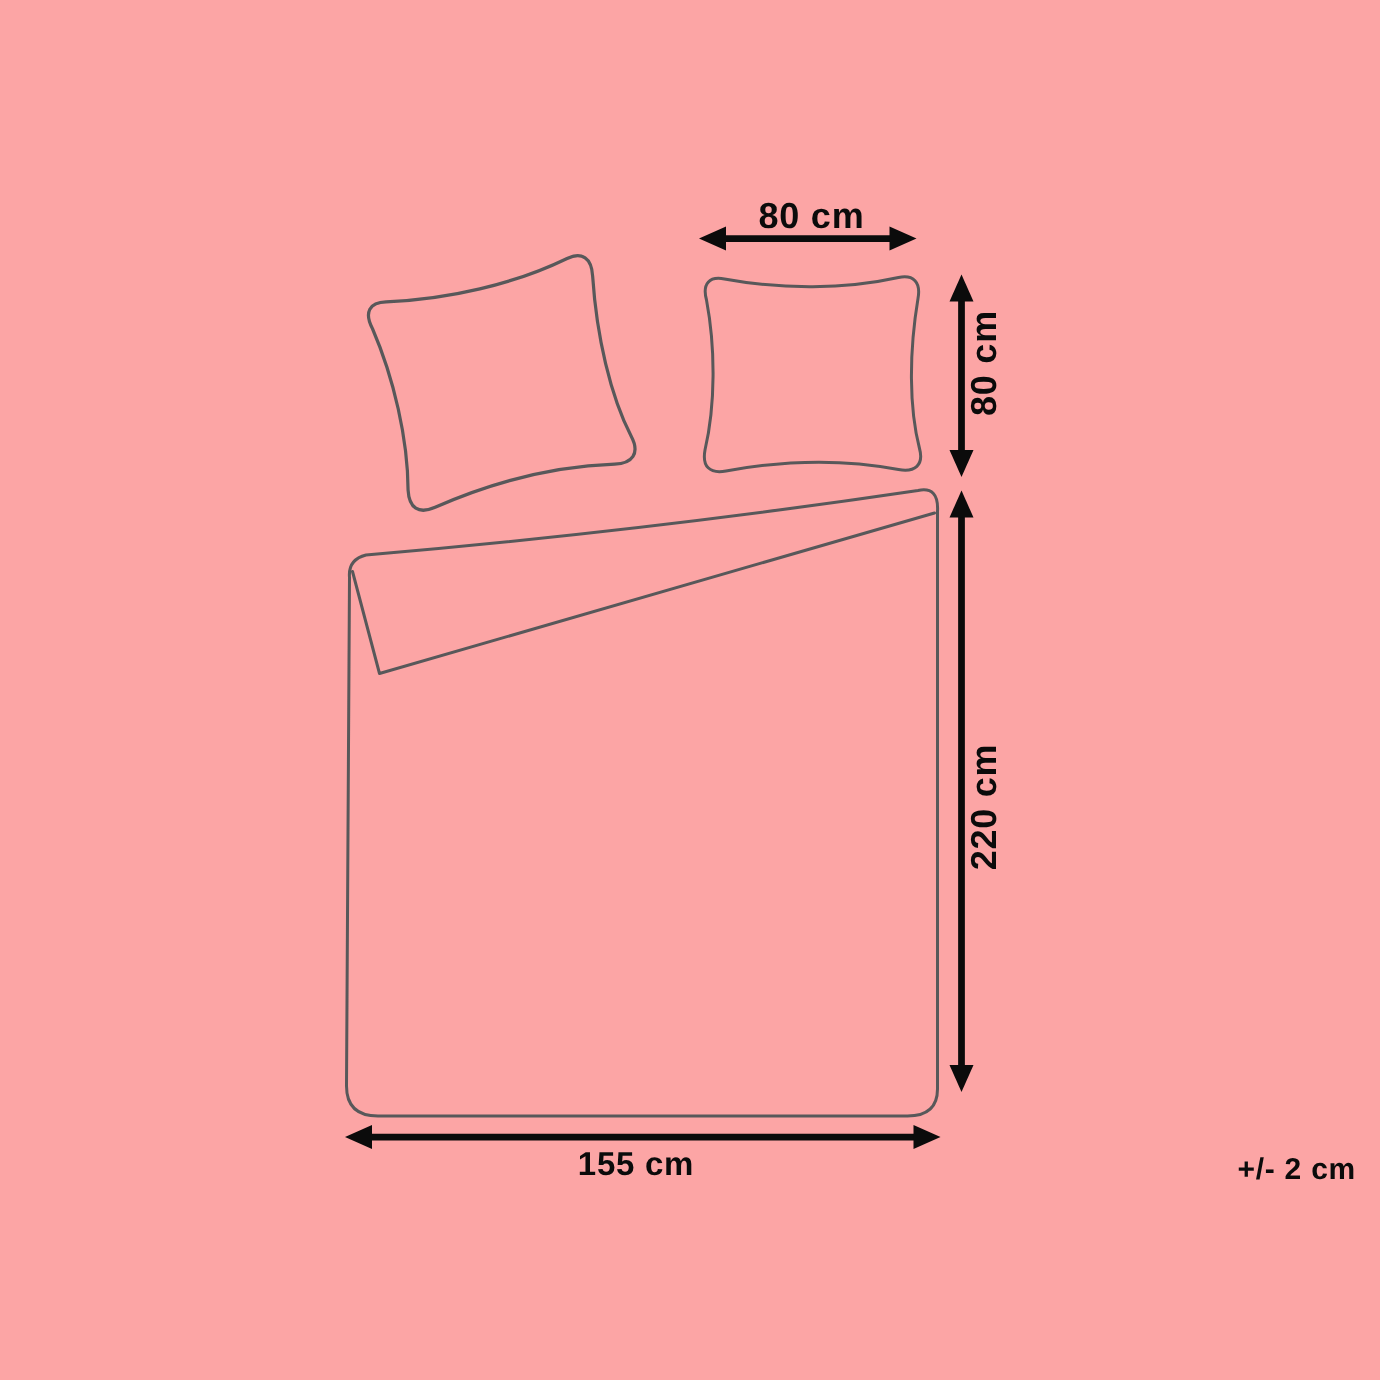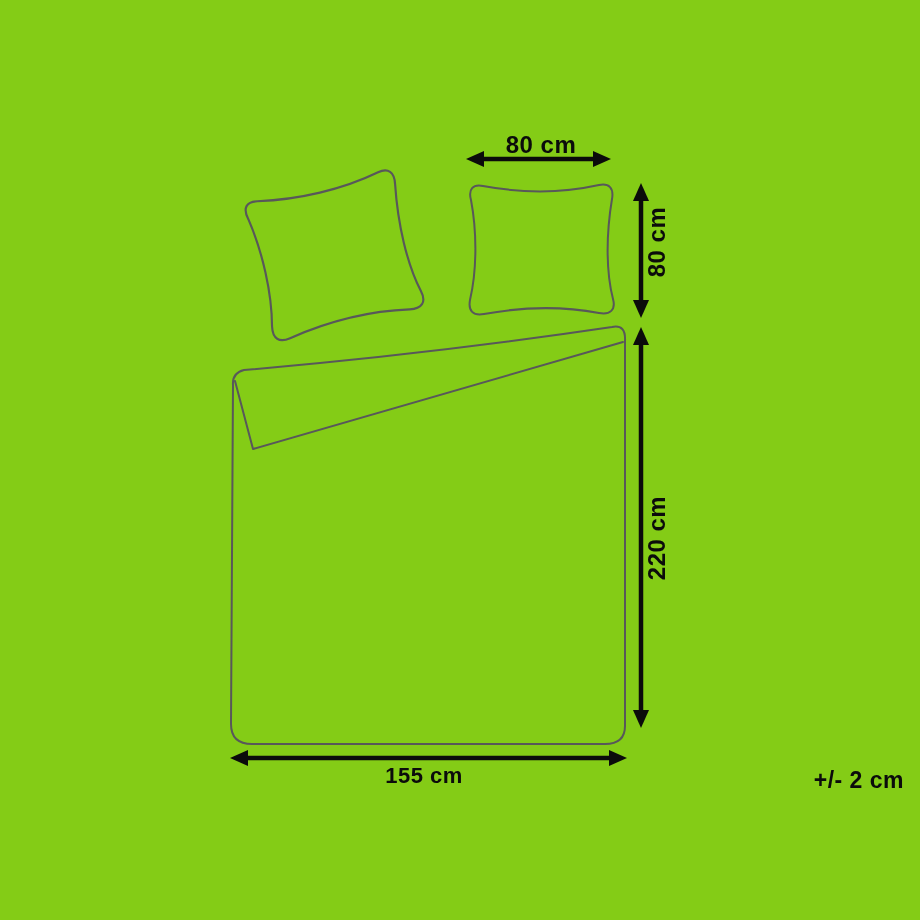--- a/index.html
+++ b/index.html
@@ -4,21 +4,21 @@
 <style>
   html, body {
     margin: 0;
     padding: 0;
     background: #ffffff;
   }
   #stage {
     position: relative;
     width: 920px;
     height: 920px;
-    background: #84cc16;
+    background: #fca5a5;
     overflow: hidden;
     font-family: "Liberation Sans", "DejaVu Sans", sans-serif;
   }
   #diagram-svg {
     position: absolute;
     left: 0;
     top: 0;
   }
   .dim-label {
     position: absolute;
@@ -31,21 +31,21 @@
     letter-spacing: 0.5px;
   }
   .dim-label.vertical {
     transform: rotate(-90deg);
     transform-origin: center center;
   }
   #label-duvet-width {
     font-size: 22px;
   }
   #label-tolerance {
-    font-size: 23px;
+    font-size: 20px;
     text-align: right;
   }
 </style>
 </head>
 <body>
 
 <div id="stage">
 
   <svg id="diagram-svg" width="920" height="920" viewBox="0 0 920 920">
 

